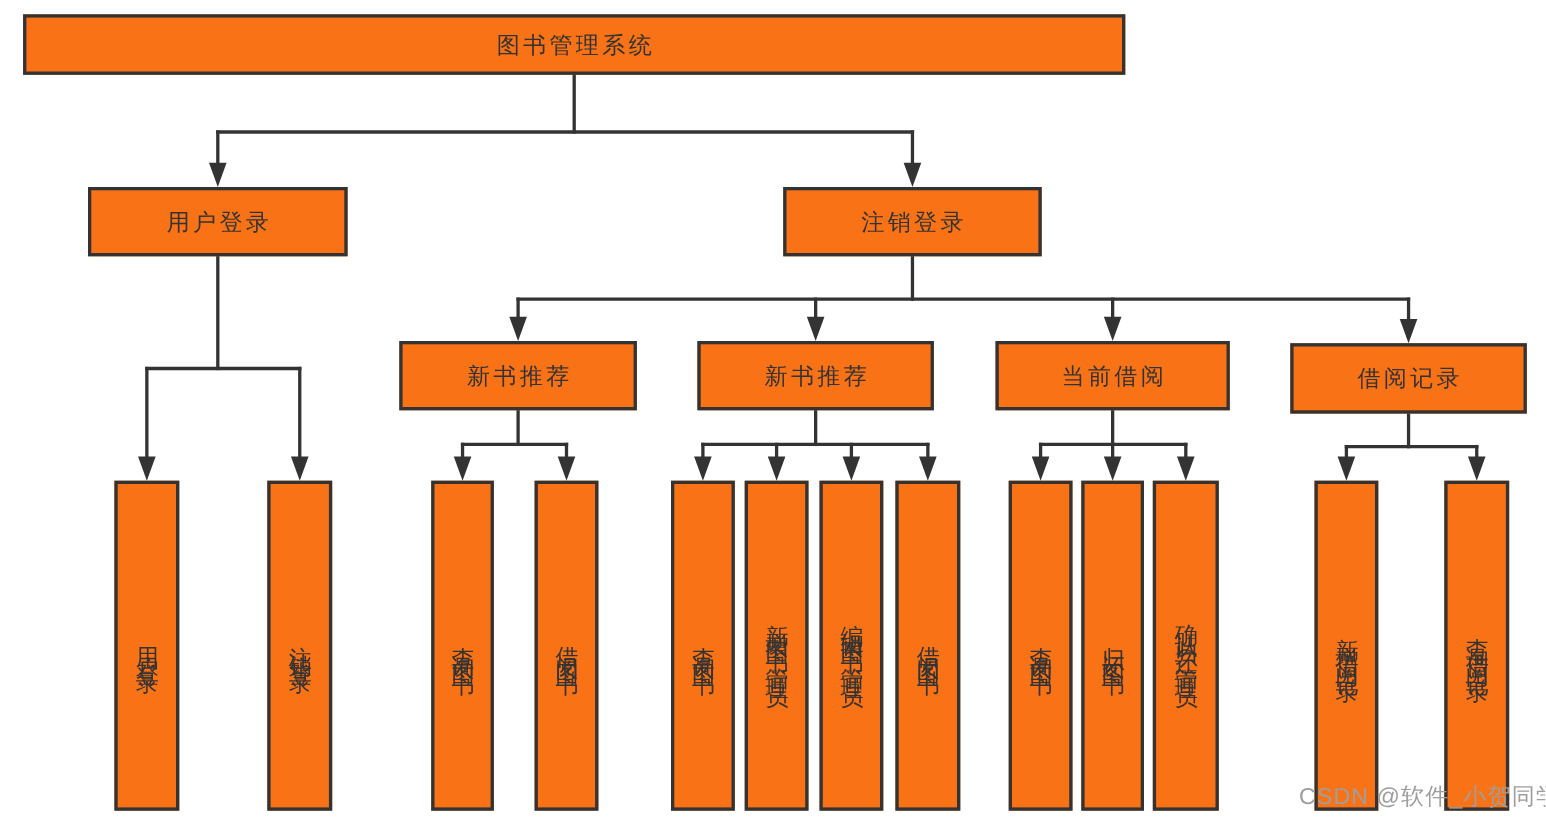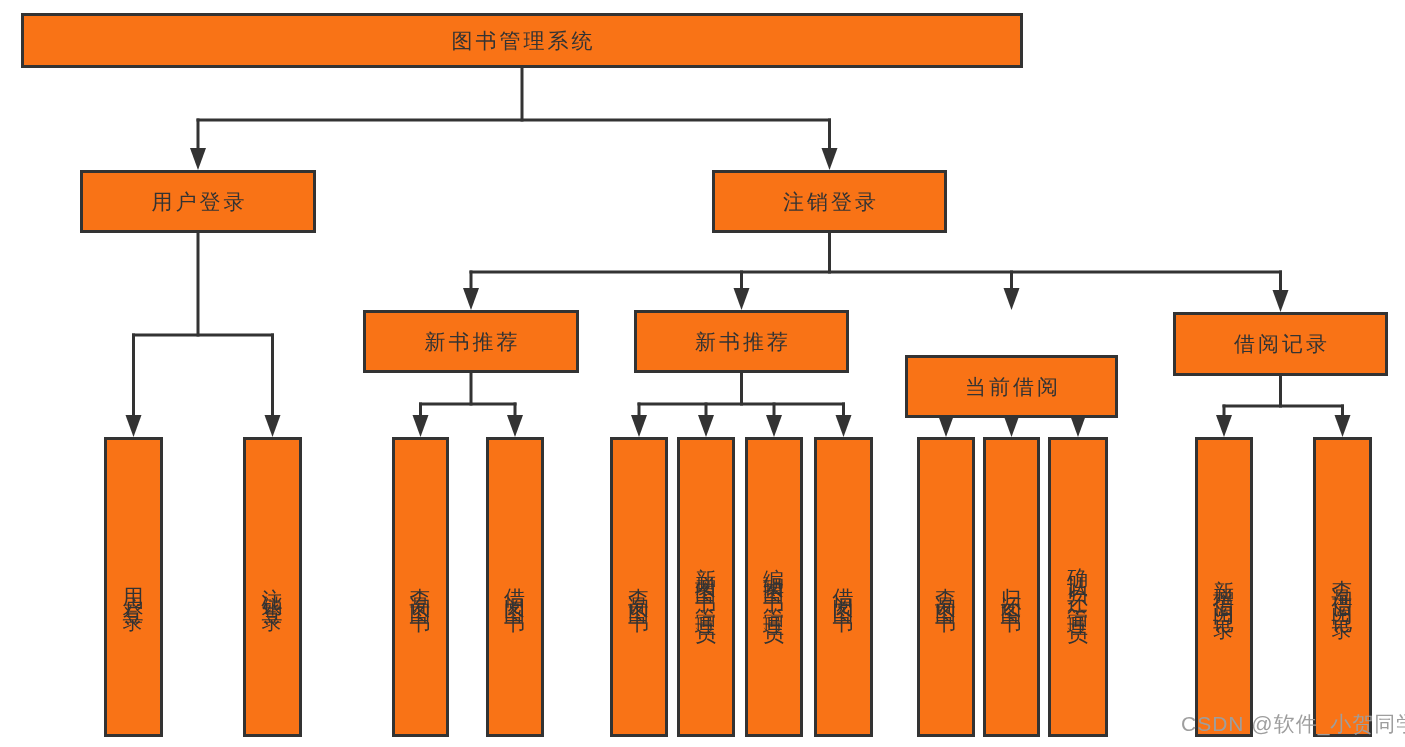--- a/index.html
+++ b/index.html
@@ -122,21 +122,21 @@
     </div>
     <div class="node h" style="left: 712px; top: 170px; width: 235px; height: 63px;">
       <span class="label">注销登录</span>
     </div>
     <div class="node h" style="left: 363px; top: 310px; width: 216px; height: 63px;">
       <span class="label">新书推荐</span>
     </div>
     <div class="node h" style="left: 634px; top: 310px; width: 215px; height: 63px;">
       <span class="label">新书推荐</span>
     </div>
-    <div class="node h" style="left: 905px; top: 310px; width: 213px; height: 63px; margin-top: 45px;">
+    <div class="node h" style="left: 905px; top: 310px; width: 213px; height: 63px;">
       <span class="label">当前借阅</span>
     </div>
     <div class="node h" style="left: 1173px; top: 312px; width: 215px; height: 64px;">
       <span class="label">借阅记录</span>
     </div>
     <div class="node v" style="left: 104px; top: 437px; width: 59px; height: 300px;">
       <span class="label">用户登录</span>
     </div>
     <div class="node v" style="left: 243px; top: 437px; width: 59px; height: 300px;">
       <span class="label">注销登录</span>

